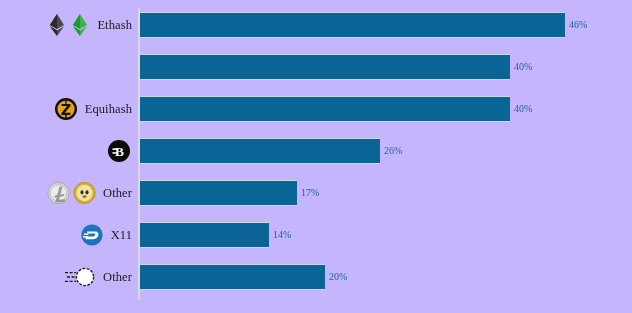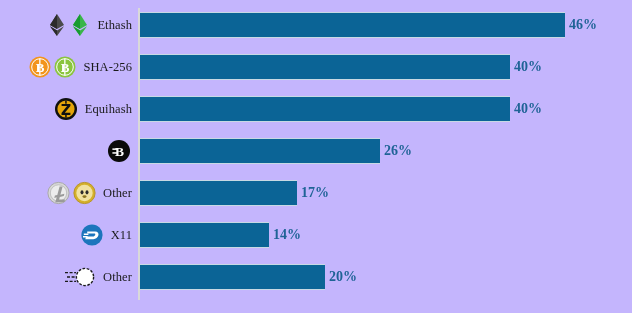--- a/index.html
+++ b/index.html
@@ -77,22 +77,22 @@
     background: #0b6496;
     border-top: 1px solid #c8d9e4;
     border-bottom: 1px solid #c8d9e4;
     box-sizing: border-box;
   }
   .bar-value {
     position: absolute;
     top: 8px;
     height: 26px;
     line-height: 26px;
-    font-size: 14px;
-    font-weight: bold;
+    font-size: 10px;
+    font-weight: normal;
     color: #1f6396;
     white-space: nowrap;
   }
 </style>
 </head>
 <body>
 
 <div id="chart-root">
 
   <div class="axis-line"></div>
@@ -115,37 +115,20 @@
             <polygon points="11,18.5 11,24 4,14.3" fill="#179b31"></polygon>
           </svg>
         </span>
         <span class="cat-text">Ethash</span>
       </div>
       <div class="bar" style="width: 425px; background: rgb(11, 100, 150);"></div>
       <div class="bar-value" style="left: 569px; color: rgb(31, 99, 150);">46%</div>
     </div>
 
     <div class="row" style="top:46px;">
-      <div class="cat-label">
-        <span class="icon-group">
-          <svg width="24" height="26" viewBox="0 0 24 26">
-            <circle cx="12" cy="13" r="10.5" fill="#f2941d"></circle>
-            <circle cx="12" cy="13" r="8.3" fill="none" stroke="#ffffff" stroke-width="1"></circle>
-            <text x="12" y="18.3" text-anchor="middle" font-family="'Liberation Serif',serif" font-size="13" font-weight="bold" fill="#ffffff">B</text>
-            <rect x="11.2" y="4.6" width="1.3" height="16.8" fill="#ffffff"></rect>
-          </svg>
-          <svg width="24" height="26" viewBox="0 0 24 26">
-            <circle cx="12" cy="13" r="10.5" fill="#8bc53f"></circle>
-            <circle cx="12" cy="13" r="8.3" fill="none" stroke="#ffffff" stroke-width="1"></circle>
-            <text x="12" y="18.3" text-anchor="middle" font-family="'Liberation Serif',serif" font-size="13" font-weight="bold" fill="#ffffff">B</text>
-            <rect x="11.2" y="4.6" width="1.3" height="16.8" fill="#ffffff"></rect>
-          </svg>
-        </span>
-        <span class="cat-text">SHA-256</span>
-      </div>
       <div class="bar" style="width: 370px; background: rgb(11, 100, 150);"></div>
       <div class="bar-value" style="left: 514px; color: rgb(31, 99, 150);">40%</div>
     </div>
 
     <div class="row" style="top:88px;">
       <div class="cat-label">
         <span class="icon-group">
           <svg width="26" height="26" viewBox="0 0 26 26">
             <circle cx="13" cy="13" r="11" fill="#101010"></circle>
             <circle cx="13" cy="13" r="8.6" fill="#e5a50a"></circle>

